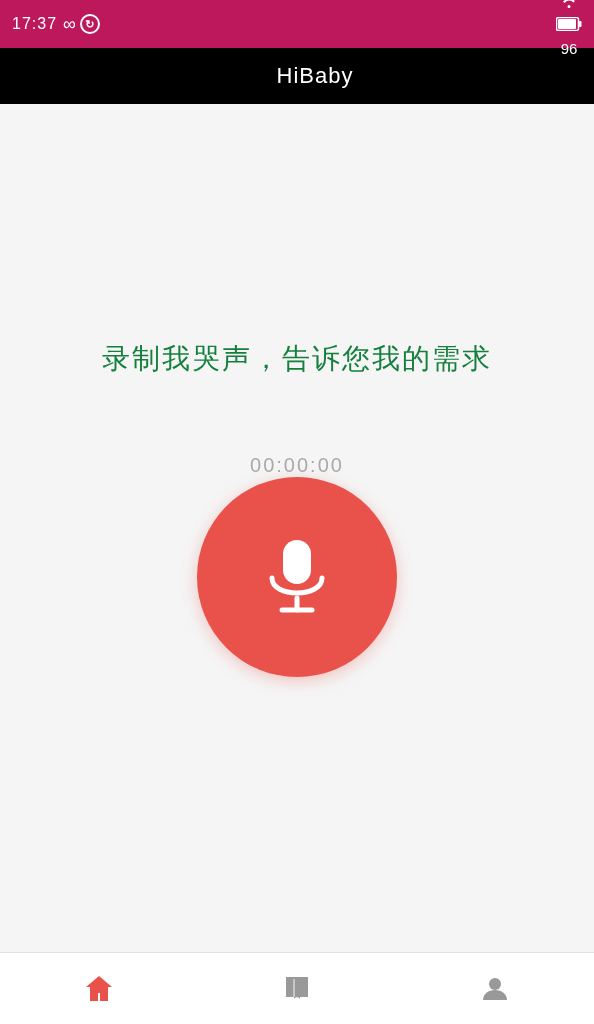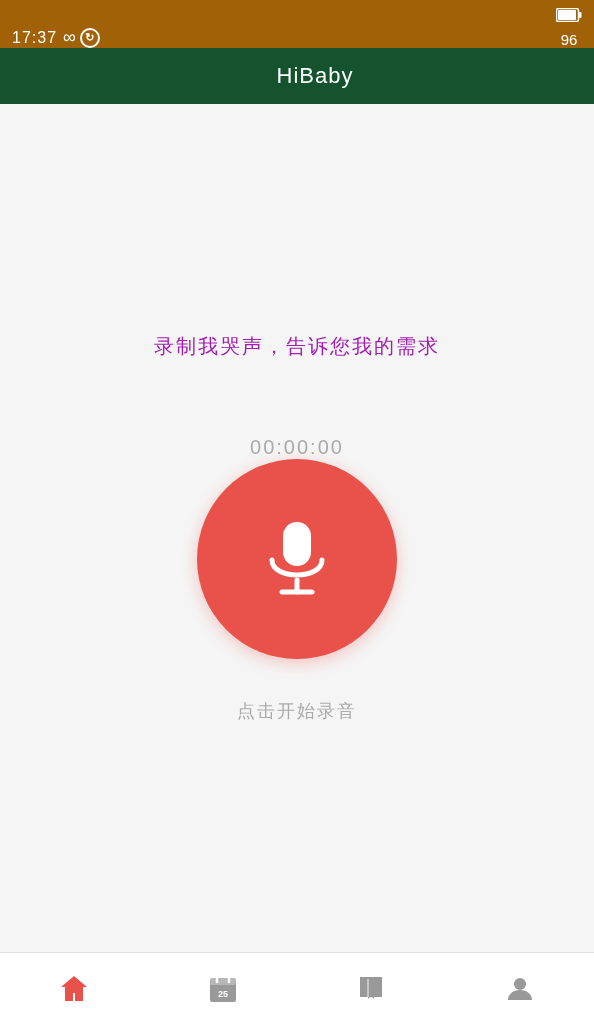--- a/index.html
+++ b/index.html
@@ -14,23 +14,23 @@
       background: #f5f5f5;
       font-family: 'PingFang SC', 'Hiragino Sans GB', 'Microsoft YaHei', sans-serif;
       overflow: hidden;
       position: relative;
     }
 
     
     .status-bar {
       width: 100%;
       height: 48px;
-      background: #a16207;
-      display: flex;
-      align-items: flex-end;
+      background: #be185d;
+      display: flex;
+      align-items: center;
       justify-content: space-between;
       padding: 0 12px;
       color: white;
       gap: 24px;
     }
 
     .status-left {
       display: flex;
       align-items: center;
       gap: 6px;
@@ -76,21 +76,21 @@
 
     .battery-text {
       font-size: 15px;
       font-weight: 500;
     }
 
     
     .app-bar {
       width: 100%;
       height: 56px;
-      background: #14532d;
+      background: #000000;
       display: flex;
       align-items: center;
       justify-content: center;
       padding-left: 36px;
     }
 
     .app-title {
       color: white;
       font-size: 22px;
       font-weight: 400;
@@ -103,22 +103,22 @@
       height: calc(1024px - 48px - 56px - 72px);
       background: #f5f5f5;
       display: flex;
       flex-direction: column;
       align-items: center;
       justify-content: center;
       gap: 0;
     }
 
     .subtitle-text {
-      color: #a21caf;
-      font-size: 20px;
+      color: #15803d;
+      font-size: 28px;
       margin-bottom: 76px;
       letter-spacing: 2px;
     }
 
     .timer-text {
       color: #aaaaaa;
       font-size: 20px;
       letter-spacing: 2px;
     }
 
@@ -232,44 +232,32 @@
 
       <rect x="31" y="8" width="28" height="44" rx="14" ry="14" fill="white"></rect>
 
       <path d="M20 46 C20 66 70 66 70 46" stroke="white" stroke-width="5" fill="none" stroke-linecap="round"></path>
 
       <line x1="45" y1="66" x2="45" y2="78" stroke="white" stroke-width="5" stroke-linecap="round"></line>
 
       <line x1="30" y1="78" x2="60" y2="78" stroke="white" stroke-width="5" stroke-linecap="round"></line>
     </svg>
   </button>
-  <p class="tap-text">点击开始录音</p>
 </div>
 
 <div class="bottom-nav">
 
   <div class="nav-item active">
     <div class="nav-icon">
       <svg viewBox="0 0 32 32" xmlns="http://www.w3.org/2000/svg">
         <path d="M16 3L3 14h4v14h8v-8h2v8h8V14h4L16 3z"></path>
       </svg>
     </div>
   </div>
 
-  <div class="nav-item">
-    <div class="nav-icon">
-      <svg viewBox="0 0 32 32" xmlns="http://www.w3.org/2000/svg">
-        <rect x="3" y="5" width="26" height="24" rx="2" ry="2"></rect>
-        <rect x="3" y="5" width="26" height="7" rx="2" ry="2" fill="white" opacity="0.3"></rect>
-        <line x1="10" y1="3" x2="10" y2="9" stroke="white" stroke-width="2.5" stroke-linecap="round"></line>
-        <line x1="22" y1="3" x2="22" y2="9" stroke="white" stroke-width="2.5" stroke-linecap="round"></line>
-        <text x="16" y="24" text-anchor="middle" fill="white" font-size="9" font-weight="bold">25</text>
-      </svg>
-    </div>
-  </div>
 
   <div class="nav-item">
     <div class="nav-icon">
       <svg viewBox="0 0 32 32" xmlns="http://www.w3.org/2000/svg">
         <path d="M5 4h10c3 0 4 2 4 2v20s-1-2-4-2H5V4z"></path>
         <path d="M27 4H17c-3 0-4 2-4 2v20s1-2 4-2h10V4z"></path>
         <line x1="13" y1="6" x2="13" y2="24" stroke="#f5f5f5" stroke-width="1"></line>
       </svg>
     </div>
   </div>

